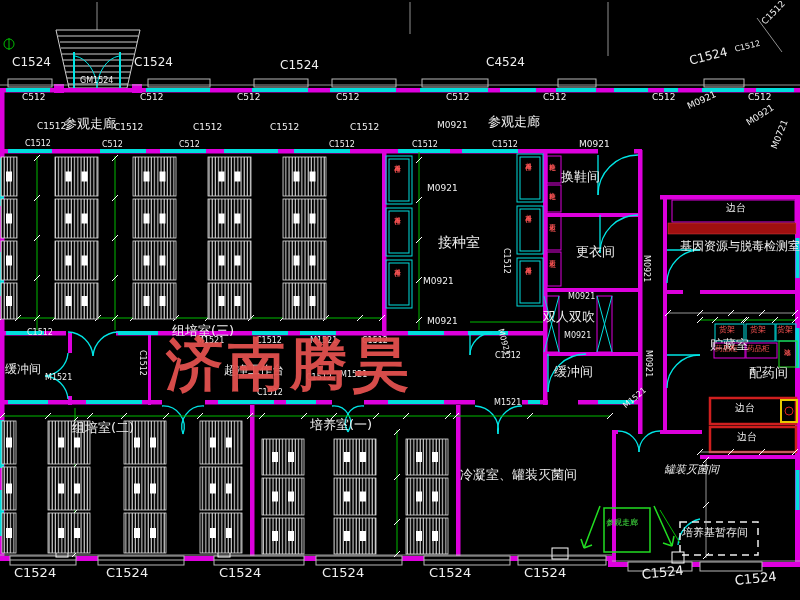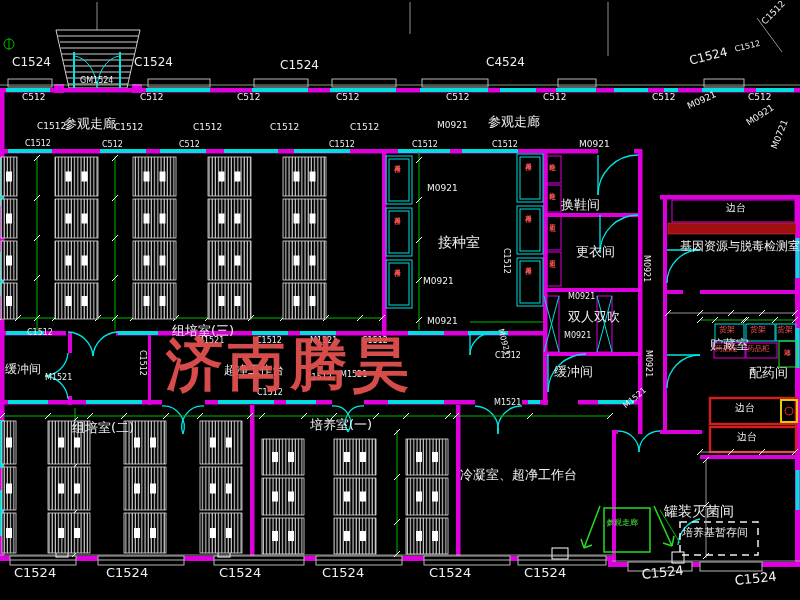--- a/index.html
+++ b/index.html
@@ -481,51 +481,51 @@
       <span class="lbl" style="left: 686px; top: 103px; font-size: 9px; transform: rotate(-25deg);">M0921</span>
       <span class="lbl" style="left: 745px; top: 120px; font-size: 9px; transform: rotate(-33deg);">M0921</span>
       <span class="lbl" style="left: 770px; top: 147px; font-size: 9px; transform: rotate(-68deg);">M0721</span>
       <span class="lbl" style="left: 25px; top: 140px; font-size: 8px;">C1512</span>
       <span class="lbl" style="left: 102px; top: 141px; font-size: 8px;">C512</span>
       <span class="lbl" style="left: 179px; top: 141px; font-size: 8px;">C512</span>
       <span class="lbl" style="left: 329px; top: 141px; font-size: 8px;">C1512</span>
       <span class="lbl" style="left: 412px; top: 141px; font-size: 8px;">C1512</span>
       <span class="lbl" style="left: 492px; top: 141px; font-size: 8px;">C1512</span>
       <span class="lbl" style="left: 579px; top: 140px; font-size: 9px;">M0921</span>
-      <span class="lbl" style="left: 561px; top: 170px; font-size: 13px; margin-top: 28px;">换鞋间</span>
+      <span class="lbl" style="left: 561px; top: 170px; font-size: 13px;">换鞋间</span>
       <span class="lbl" style="left: 427px; top: 184px; font-size: 9px;">M0921</span>
       <span class="lbl" style="left: 438px; top: 235px; font-size: 14px;">接种室</span>
       <span class="lbl" style="left: 423px; top: 277px; font-size: 9px;">M0921</span>
       <span class="lbl" style="left: 427px; top: 317px; font-size: 9px;">M0921</span>
       <span class="lbl" style="left: 510px; top: 248px; font-size: 8px; transform: rotate(90deg);">C1512</span>
       <span class="lbl" style="left: 576px; top: 245px; font-size: 13px;">更衣间</span>
       <span class="lbl" style="left: 568px; top: 293px; font-size: 8px;">M0921</span>
-      <span class="lbl" style="left: 568px; top: 310px; font-size: 13px;">双人双吹</span>
+      <span class="lbl" style="left: 543px; top: 310px; font-size: 13px;">双人双吹</span>
       <span class="lbl" style="left: 564px; top: 332px; font-size: 8px;">M0921</span>
       <span class="lbl" style="left: 554px; top: 365px; font-size: 13px;">缓冲间</span>
       <span class="lbl" style="left: 5px; top: 363px; font-size: 12px;">缓冲间</span>
       <span class="lbl" style="left: 45px; top: 374px; font-size: 8px;">M1521</span>
       <span class="lbl" style="left: 172px; top: 324px; font-size: 13px;">组培室(三)</span>
       <span class="lbl" style="left: 27px; top: 329px; font-size: 8px;">C1512</span>
       <span class="lbl" style="left: 197px; top: 337px; font-size: 8px;">M1521</span>
       <span class="lbl" style="left: 256px; top: 337px; font-size: 8px;">C1512</span>
       <span class="lbl" style="left: 310px; top: 337px; font-size: 8px;">M1521</span>
       <span class="lbl" style="left: 362px; top: 337px; font-size: 8px;">C1512</span>
       <span class="lbl" style="left: 146px; top: 350px; font-size: 8px; transform: rotate(90deg);">C1512</span>
       <span class="lbl" style="left: 224px; top: 364px; font-size: 12px;">超净工作台</span>
       <span class="lbl" style="left: 306px; top: 374px; font-size: 8px;">C1512</span>
       <span class="lbl" style="left: 340px; top: 371px; font-size: 8px;">M1521</span>
       <span class="lbl" style="left: 257px; top: 389px; font-size: 8px;">C1512</span>
       <span class="lbl" style="left: 504px; top: 328px; font-size: 8px; transform: rotate(75deg);">M0921</span>
       <span class="lbl" style="left: 495px; top: 352px; font-size: 8px;">C1512</span>
       <span class="lbl" style="left: 72px; top: 421px; font-size: 13px;">组培室(二)</span>
       <span class="lbl" style="left: 310px; top: 418px; font-size: 13px;">培养室(一)</span>
       <span class="lbl" style="left: 494px; top: 399px; font-size: 8px;">M1521</span>
-      <span class="lbl" style="left: 460px; top: 468px; font-size: 13px;">冷凝室、超净工作台</span>
-      <span class="lbl" style="left: 664px; top: 504px; font-size: 14px;">罐装灭菌间</span>
+      <span class="lbl" style="left: 460px; top: 468px; font-size: 13px;">冷凝室、罐装灭菌间</span>
+      <span class="lbl" style="left: 664px; top: 464px; font-size: 11px; font-style: italic;">罐装灭菌间</span>
       <span class="lbl" style="left: 622px; top: 404px; font-size: 8px; transform: rotate(-40deg);">M1521</span>
       <span class="lbl" style="left: 650px; top: 255px; font-size: 8px; transform: rotate(90deg);">M0921</span>
       <span class="lbl" style="left: 652px; top: 350px; font-size: 8px; transform: rotate(90deg);">M0921</span>
       <span class="lbl" style="left: 680px; top: 240px; font-size: 12px;">基因资源与脱毒检测室</span>
       <span class="lbl" style="left: 726px; top: 203px; font-size: 10px;">边台</span>
       <span class="lbl" style="left: 710px; top: 290px; font-size: 13px; margin-top: 48px;">贮藏室</span>
       <span class="lbl" style="left: 719px; top: 326px; font-size: 8px; color: rgb(255, 85, 85);">货架</span>
       <span class="lbl" style="left: 750px; top: 326px; font-size: 8px; color: rgb(255, 85, 85);">货架</span>
       <span class="lbl" style="left: 777px; top: 326px; font-size: 8px; color: rgb(255, 85, 85);">货架</span>
       <span class="lbl" style="left: 715px; top: 345px; font-size: 7.5px; color: rgb(255, 85, 85);">药品柜</span>

